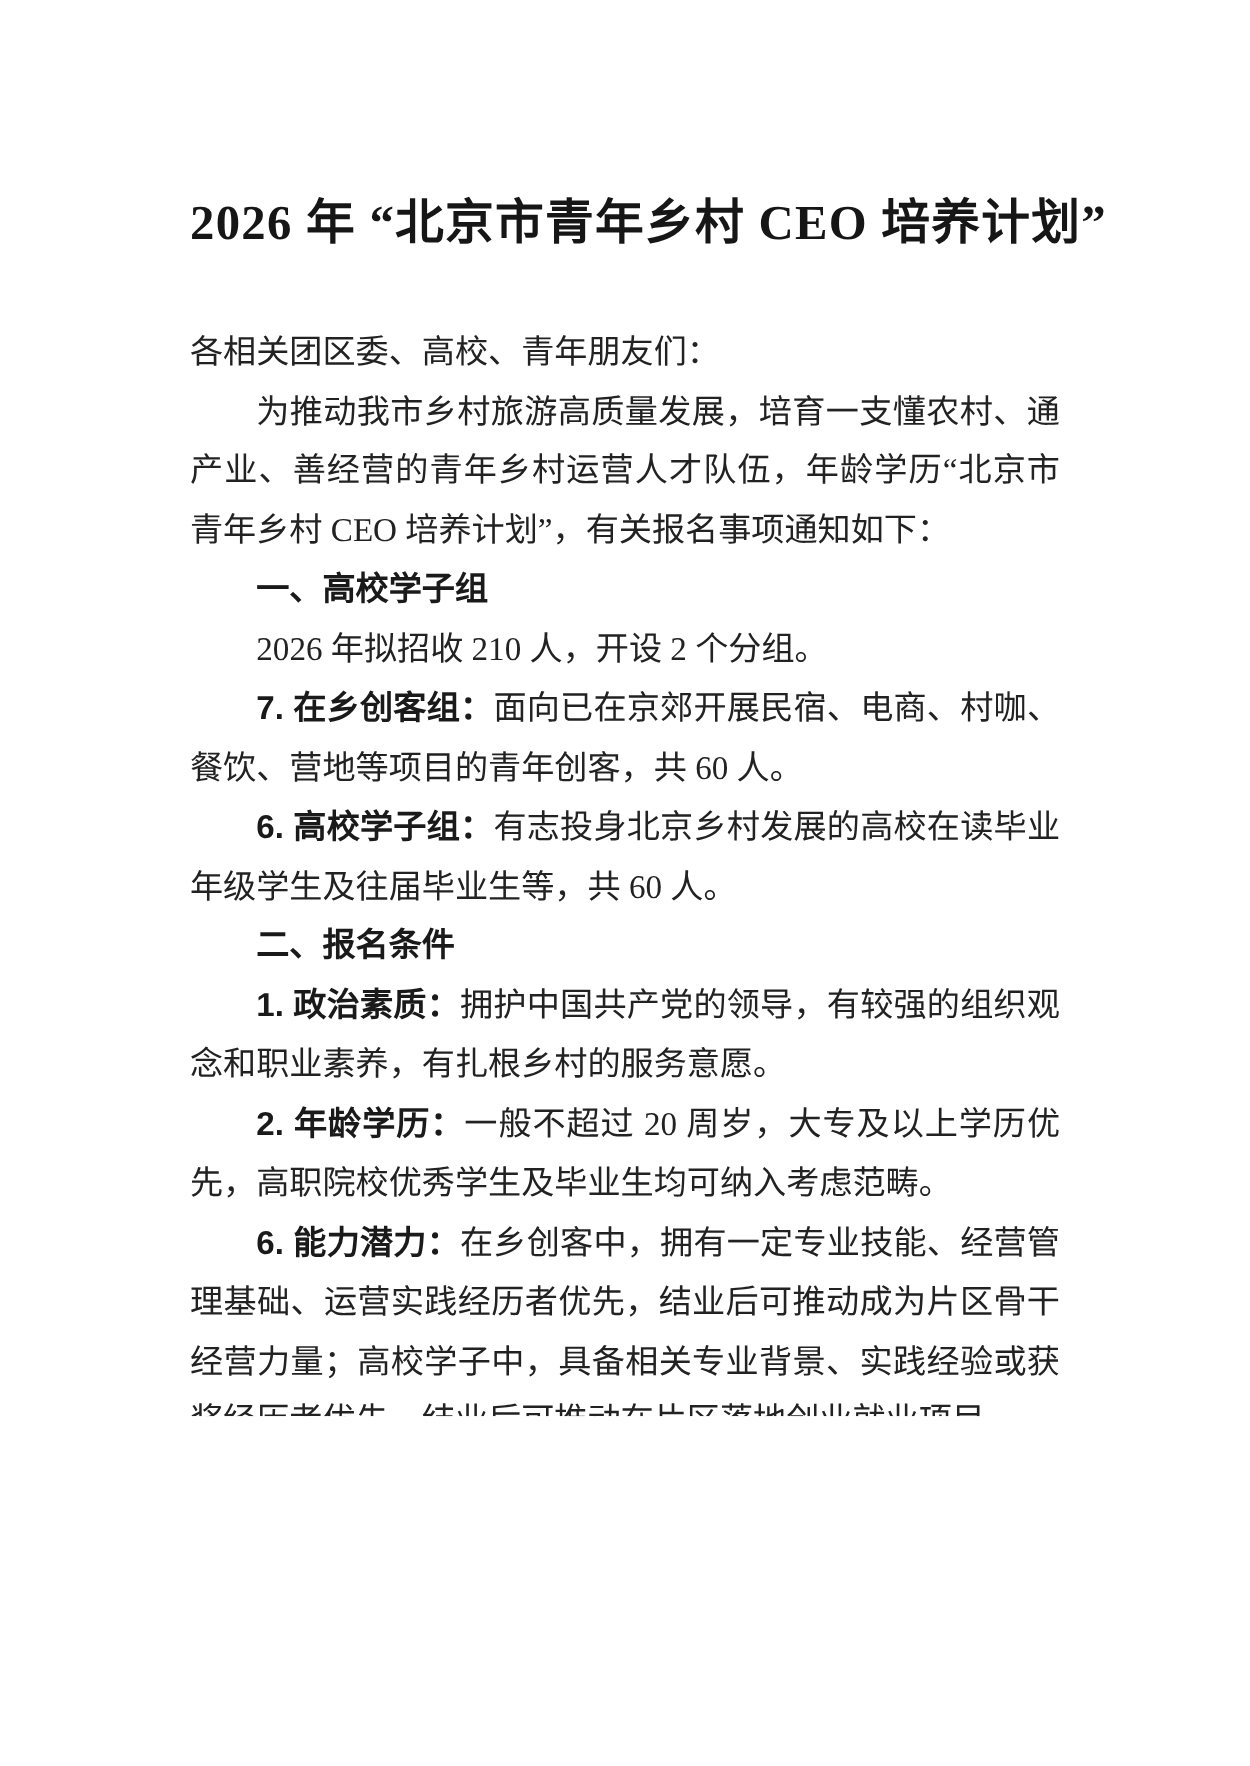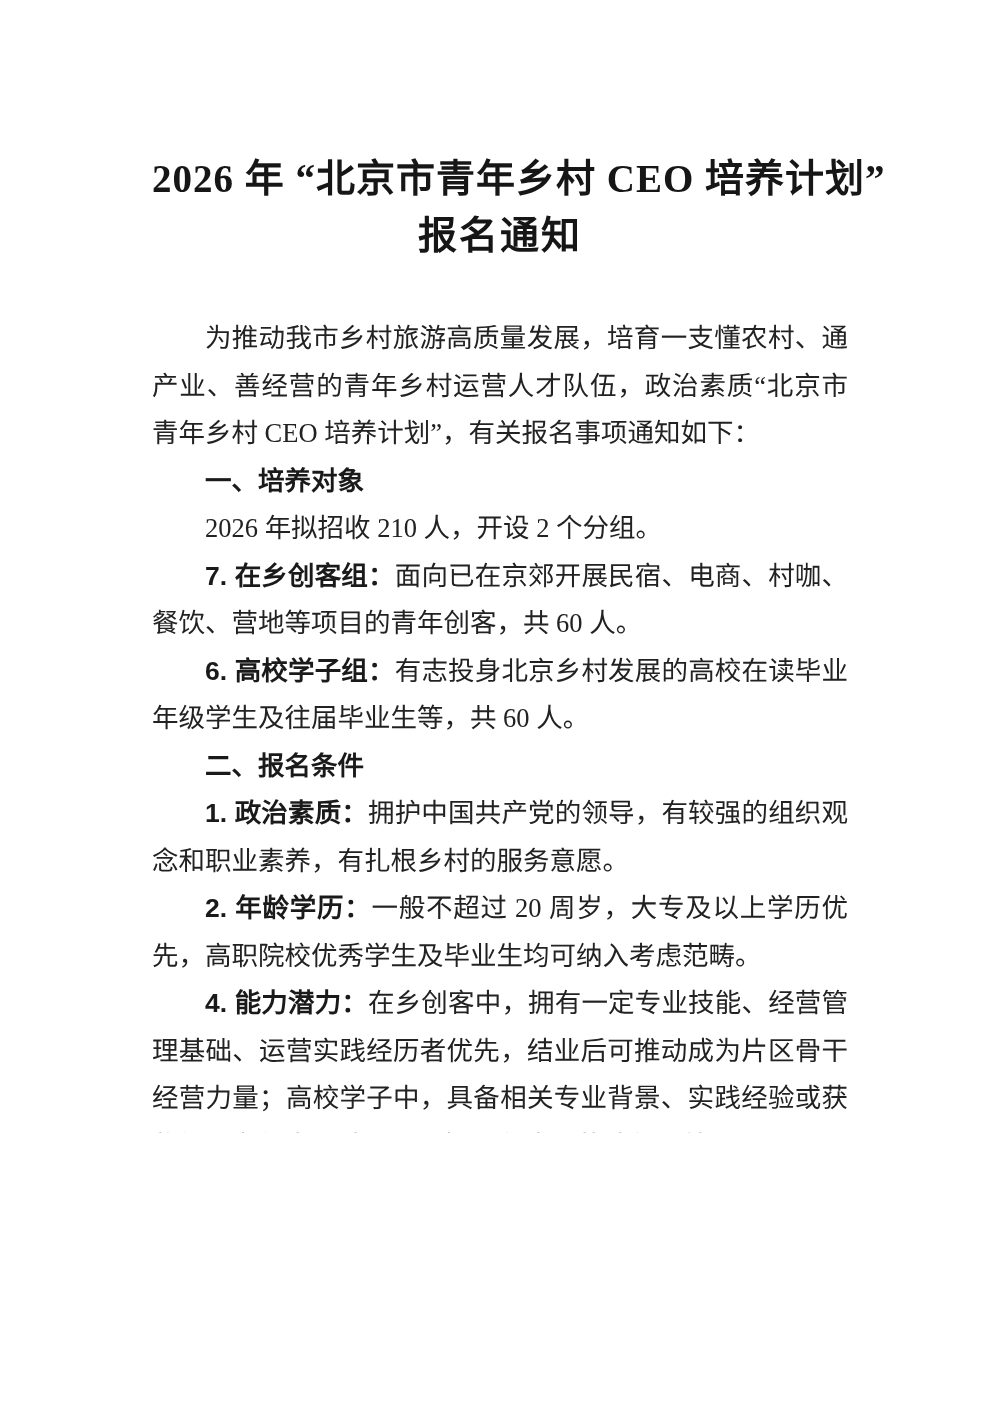--- a/index.html
+++ b/index.html
@@ -60,32 +60,32 @@
   }
 </style>
 </head>
 <body>
 
 <div class="page">
   <div class="content">
 
     <div class="title">
       <div class="title-line1">2026 年 “北京市青年乡村 CEO 培养计划”</div>
-      <div class="title-line2">报名通知</div>
     </div>
 
     <div class="body-block">
-      <p class="para">为推动我市乡村旅游高质量发展，培育一支懂农村、通产业、善经营的青年乡村运营人才队伍，政治素质“北京市青年乡村 CEO 培养计划”，有关报名事项通知如下：</p>
-      <p class="para heading">一、培养对象</p>
+      <p class="para salutation">各相关团区委、高校、青年朋友们：</p>
+      <p class="para">为推动我市乡村旅游高质量发展，培育一支懂农村、通产业、善经营的青年乡村运营人才队伍，年龄学历“北京市青年乡村 CEO 培养计划”，有关报名事项通知如下：</p>
+      <p class="para heading">一、高校学子组</p>
       <p class="para">2026 年拟招收 210 人，开设 2 个分组。</p>
       <p class="para"><span class="label">7. 在乡创客组：</span><span>面向已在京郊开展民宿、电商、村咖、餐饮、营地等项目的青年创客，共 60 人。</span></p>
       <p class="para"><span class="label">6. 高校学子组：</span><span>有志投身北京乡村发展的高校在读毕业年级学生及往届毕业生等，共 60 人。</span></p>
       <p class="para heading">二、报名条件</p>
       <p class="para"><span class="label">1. 政治素质：</span><span>拥护中国共产党的领导，有较强的组织观念和职业素养，有扎根乡村的服务意愿。</span></p>
       <p class="para"><span class="label">2. 年龄学历：</span><span>一般不超过 20 周岁，大专及以上学历优先，高职院校优秀学生及毕业生均可纳入考虑范畴。</span></p>
-      <p class="para"><span class="label">4. 能力潜力：</span><span>在乡创客中，拥有一定专业技能、经营管理基础、运营实践经历者优先，结业后可推动成为片区骨干经营力量；高校学子中，具备相关专业背景、实践经验或获奖经历者优先，结业后可推动在片区落地创业就业项目。</span></p>
+      <p class="para"><span class="label">6. 能力潜力：</span><span>在乡创客中，拥有一定专业技能、经营管理基础、运营实践经历者优先，结业后可推动成为片区骨干经营力量；高校学子中，具备相关专业背景、实践经验或获奖经历者优先，结业后可推动在片区落地创业就业项目。</span></p>
     </div>
   </div>
 
   <div class="footer">
     <span>1</span>
   </div>
 </div>
 
 </body></html>

